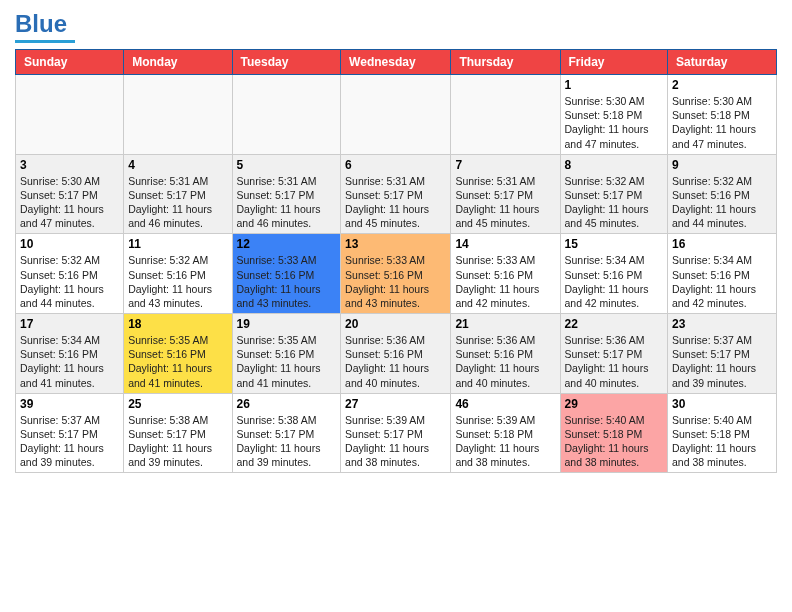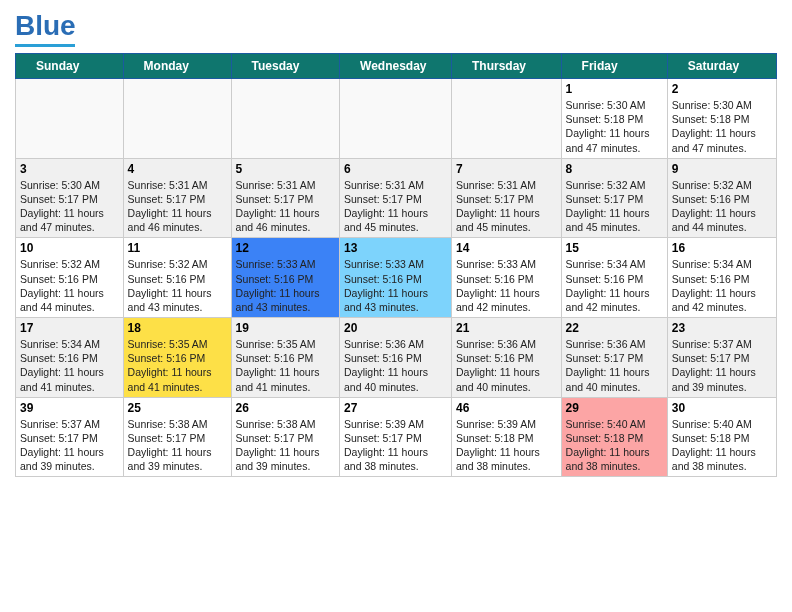--- a/index.html
+++ b/index.html
@@ -41,23 +41,23 @@
       font-size: 15px;
       font-weight: normal;
       color: #333;
     }
     .calendar {
       width: 100%;
       border-collapse: collapse;
       font-size: 11px;
     }
     .calendar thead th {
-      background: #0f766e;
+      background: #ef4444;
       color: #fff;
-      padding: 5px 20px;
+      padding: 5px 8px;
       text-align: left;
       font-size: 12px;
       font-weight: bold;
       border: 1px solid #1a5aa0;
     }
     .calendar tbody td {
       border: 1px solid #ccc;
       vertical-align: top;
       padding: 3px 4px;
       width: 113px;
@@ -84,21 +84,21 @@
     .empty {
       background: #f9f9f9 !important;
     }
   </style>
 </head>
 <body>
 
 <div class="header">
   <div class="logo">
     <div style="display:flex;align-items:center;margin-top:-4px;">
-      <span style="font-size:28px;font-weight:bold;color:#2a6db5;">Blue</span>
+      <span style="font-size:24px;font-weight:bold;color:#2a6db5;">Blue</span>
     </div>
     <div class="logo-line"></div>
   </div>
   <div class="title-block">
     <h1></h1>
     <h2></h2>
   </div>
 </div>
 
 <table class="calendar">
@@ -201,21 +201,21 @@
 Daylight: 11 hours
 and 43 minutes.</div>
         </td>
         <td style="background: #3b82f6;">
           <span class="day-num">12</span>
           <div class="day-info" style="white-space: pre-line;">Sunrise: 5:33 AM
 Sunset: 5:16 PM
 Daylight: 11 hours
 and 43 minutes.</div>
         </td>
-        <td style="background: #7dd3fc;">
+        <td style="background: #fdba74;">
           <span class="day-num">13</span>
           <div class="day-info" style="white-space: pre-line;">Sunrise: 5:33 AM
 Sunset: 5:16 PM
 Daylight: 11 hours
 and 43 minutes.</div>
         </td>
         <td style="background: rgb(255, 255, 255);">
           <span class="day-num">14</span>
           <div class="day-info" style="white-space: pre-line;">Sunrise: 5:33 AM
 Sunset: 5:16 PM

